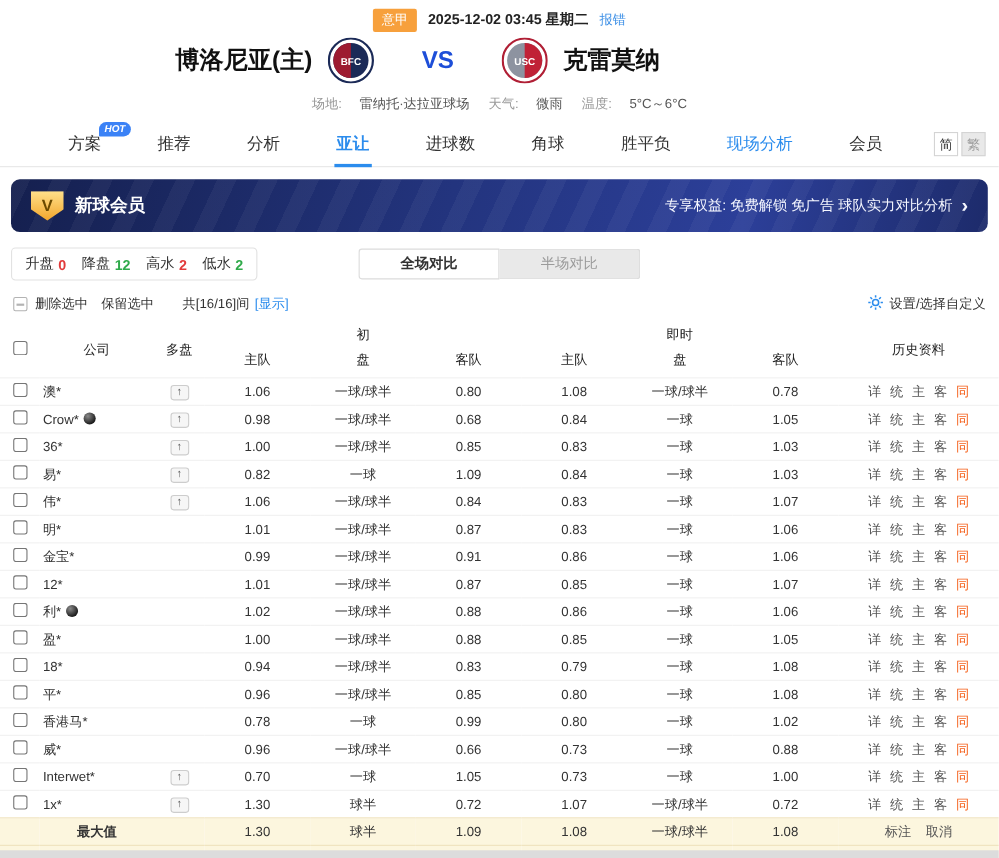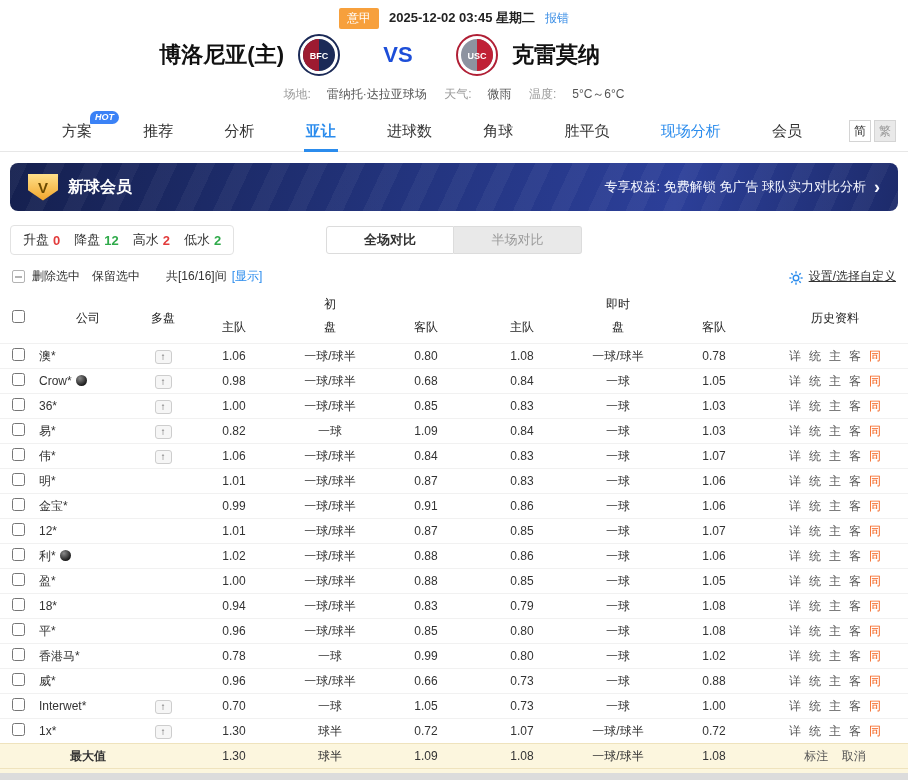--- a/index.html
+++ b/index.html
@@ -63,21 +63,21 @@
   .toggle-btn.active { background:#fff; color:#333; font-weight:bold; border-radius:3px 0 0 3px; }
   .toggle-btn.inactive { background:#e9e9e9; color:#9a9a9a; border-left:none; border-radius:0 3px 3px 0; }
 
   
   .toolbar { display:flex; align-items:center; margin:13px 12px 5px; font-size:12px; color:#333; }
   .dash-checkbox { width:13px; height:13px; border:1px solid #b3b3b3; border-radius:2px; position:relative; margin-right:7px; background:#fff; }
   .dash-checkbox::after { content:""; position:absolute; left:2px; right:2px; top:5px; height:2px; background:#b3b3b3; }
   .sel-action { margin-right:12px; cursor:pointer; }
   .count-text { margin-left:14px; color:#333; }
   .show-link { color:#2b8ced; margin-left:5px; cursor:pointer; }
-  .toolbar-right { margin-left:auto; display:flex; align-items:flex-end; gap:6px; cursor:pointer;text-decoration:underline; }
+  .toolbar-right { margin-left:auto; display:flex; align-items:flex-start; gap:6px; cursor:pointer; }
   .settings-label { color:#333; }
 
   
   table.odds { width:908px; border-collapse:collapse; table-layout:fixed; margin-top:4px; }
   .odds th { font-weight:normal; font-size:12px; color:#222; padding:3px 0; }
   .odds thead tr.group-row th { padding-top:6px; }
   .odds thead tr.sub-row th { padding-bottom:7px; }
   .odds td { text-align:center; height:25px; border-top:1px solid #f1f1f1; font-size:12px; color:#333; }
   .odds input[type="checkbox"] { width:13px; height:13px; cursor:pointer; }
   .company-cell { text-align:left !important; padding-left:3px; white-space:nowrap; }

